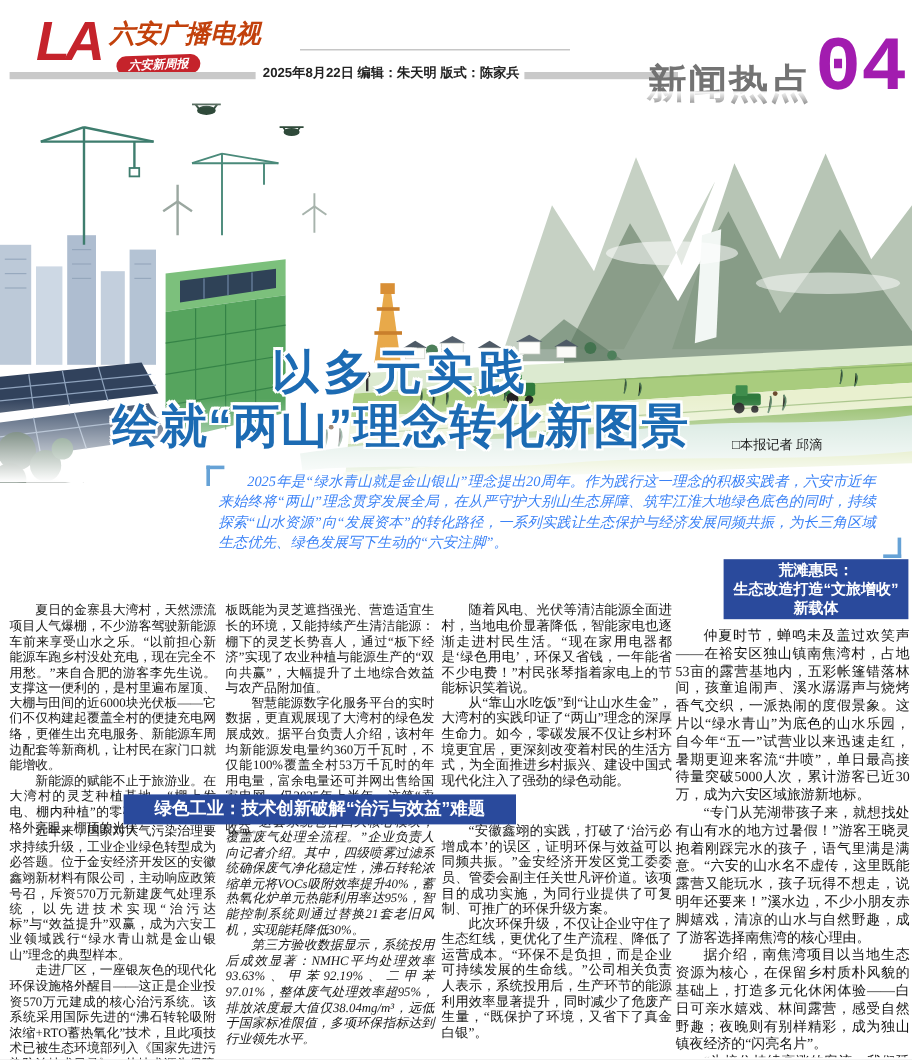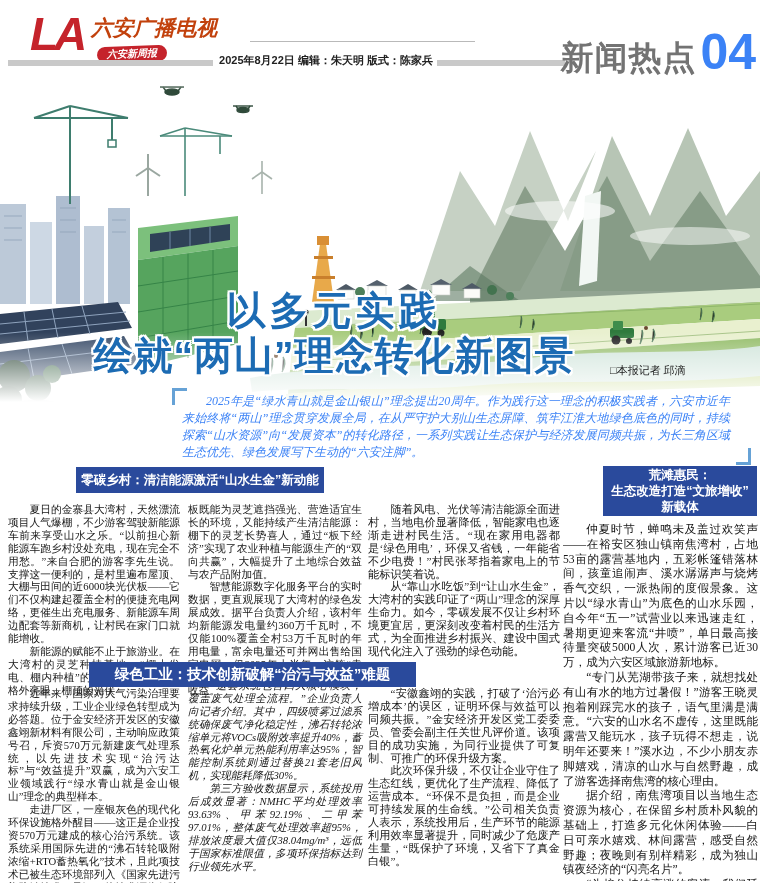--- a/index.html
+++ b/index.html
@@ -17,22 +17,22 @@
               transform:rotate(-2deg);font-family:"Liberation Serif",serif;}
   .brand-rule{position:absolute;left:250px;top:41px;width:225px;height:1px;background:#b9b9b9;}
   .date-bar{position:absolute;top:60px;height:6px;background:#c9c9c9;}
   .date-bar.left{left:8px;width:205px;}
   .date-bar.mid{left:437px;width:128px;}
   .dateline{position:absolute;left:216px;top:53px;width:220px;text-align:center;
             font-family:"Liberation Sans",sans-serif;font-weight:700;font-size:11px;color:#222;white-space:nowrap;}
   .hotspot{position:absolute;right:4px;top:30px;display:flex;align-items:flex-end;}
   .hotspot-label{font-family:"Liberation Sans","DejaVu Sans",sans-serif;font-weight:900;font-size:33px;
                  color:#737373;line-height:1;letter-spacing:1px;}
-  .hotspot-page{font-family:Liberation Sans, sans-serif;font-weight:900;font-size:50px;line-height:0.88;
-                color:#3b82f6;margin-left:4px;}
+  .hotspot-page{font-family:Liberation Mono, monospace;font-weight:900;font-size:64px;line-height:0.88;
+                color:#a21caf;margin-left:4px;}
   
   .headline{position:absolute;left:0;top:289px;width:668px;text-align:center;z-index:6;
             font-family:"Liberation Sans","DejaVu Sans",sans-serif;font-weight:900;color:#1c6bb3;
             text-shadow:-2px -2px 0 #fff,2px -2px 0 #fff,-2px 2px 0 #fff,2px 2px 0 #fff,
                         -2px 0 0 #fff,2px 0 0 #fff,0 -2px 0 #fff,0 2px 0 #fff;}
   .headline .l1{font-size:39px;line-height:44px;letter-spacing:4px;}
   .headline .l2{font-size:39px;line-height:46px;letter-spacing:1px;}
   .byline{position:absolute;left:610px;top:363px;font-size:11px;color:#1a1a1a;z-index:6;
           font-family:"Liberation Serif",serif;}
   
@@ -40,21 +40,21 @@
          font-style:italic;font-size:12px;line-height:17px;color:#3b82f6;
          text-align:justify;text-indent:2em;}
   .corner-tl{position:absolute;left:172px;top:388px;width:12px;height:14px;
              border-left:3px solid #66a2d6;border-top:3px solid #66a2d6;z-index:6;}
   .corner-br{position:absolute;left:736px;top:448px;width:12px;height:14px;
              border-right:3px solid #66a2d6;border-bottom:3px solid #66a2d6;z-index:6;}
   
   .bar{position:absolute;background:#2a4a9c;color:#fff;z-index:5;
        font-family:"Liberation Sans","DejaVu Sans",sans-serif;font-weight:700;text-align:center;}
   .bar.s1{left:76px;top:467px;width:248px;height:26px;line-height:26px;font-size:12.5px;}
-  .bar.s2{left:89px;top:662px;width:327px;height:25px;line-height:25px;font-size:14.5px;}
+  .bar.s2{left:103px;top:662px;width:327px;height:25px;line-height:25px;font-size:14.5px;}
   .bar.side{left:603px;top:466px;width:154px;height:50px;font-size:12.5px;line-height:16px;
             display:flex;flex-direction:column;justify-content:center;}
   
   .col{position:absolute;font-size:10.7px;line-height:12.9px;text-align:justify;color:#161616;}
   .col.wide{font-size:11.2px;line-height:12.9px;}
   .col.sidebar-col{font-size:11.6px;line-height:14.8px;overflow:hidden;}
   .para{margin:0;text-indent:2em;}
   .para.cont{text-indent:0;}
   
   .hero{position:absolute;left:0;top:76px;width:760px;height:326px;z-index:1;}
@@ -299,21 +299,20 @@
   <div class="headline">
     <div class="l1">以多元实践</div>
     <div class="l2">绘就“两山”理念转化新图景</div>
   </div>
   <div class="byline">□本报记者 邱滴</div>
 
   <div class="corner-tl"></div>
   <div class="intro">2025年是“绿水青山就是金山银山”理念提出20周年。作为践行这一理念的积极实践者，六安市近年来始终将“两山”理念贯穿发展全局，在从严守护大别山生态屏障、筑牢江淮大地绿色底色的同时，持续探索“山水资源”向“发展资本”的转化路径，一系列实践让生态保护与经济发展同频共振，为长三角区域生态优先、绿色发展写下生动的“六安注脚”。</div>
   <div class="corner-br"></div>
 
-  <div class="bar s1">零碳乡村：清洁能源激活“山水生金”新动能</div>
   <div class="col" style="left:8px;top:503px;width:172px;height:156px;">
       <p class="para">夏日的金寨县大湾村，天然漂流项目人气爆棚，不少游客驾驶新能源车前来享受山水之乐。“以前担心新能源车跑乡村没处充电，现在完全不用愁。”来自合肥的游客李先生说。支撑这一便利的，是村里遍布屋顶、大棚与田间的近6000块光伏板——它们不仅构建起覆盖全村的便捷充电网络，更催生出充电服务、新能源车周边配套等新商机，让村民在家门口就能增收。</p>
       <p class="para">新能源的赋能不止于旅游业。在大湾村的灵芝种植基地，“棚上发电、棚内种植”的零碳农光互补模式格外亮眼。棚顶的光伏</p>
     </div>
   <div class="col" style="left:188px;top:503px;width:174px;height:156px;">
       <p class="para cont">板既能为灵芝遮挡强光、营造适宜生长的环境，又能持续产生清洁能源：棚下的灵芝长势喜人，通过“板下经济”实现了农业种植与能源生产的“双向共赢”，大幅提升了土地综合效益与农产品附加值。</p>
       <p class="para">智慧能源数字化服务平台的实时数据，更直观展现了大湾村的绿色发展成效。据平台负责人介绍，该村年均新能源发电量约360万千瓦时，不仅能100%覆盖全村53万千瓦时的年用电量，富余电量还可并网出售给国家电网。仅2025年上半年，这笔“卖电收入”就为村集体带来56万元额外收益。</p>
     </div>
   <div class="col wide" style="left:368px;top:503px;width:192px;height:156px;">
       <p class="para">随着风电、光伏等清洁能源全面进村，当地电价显著降低，智能家电也逐渐走进村民生活。“现在家用电器都是‘绿色用电’，环保又省钱，一年能省不少电费！”村民张琴指着家电上的节能标识笑着说。</p>

